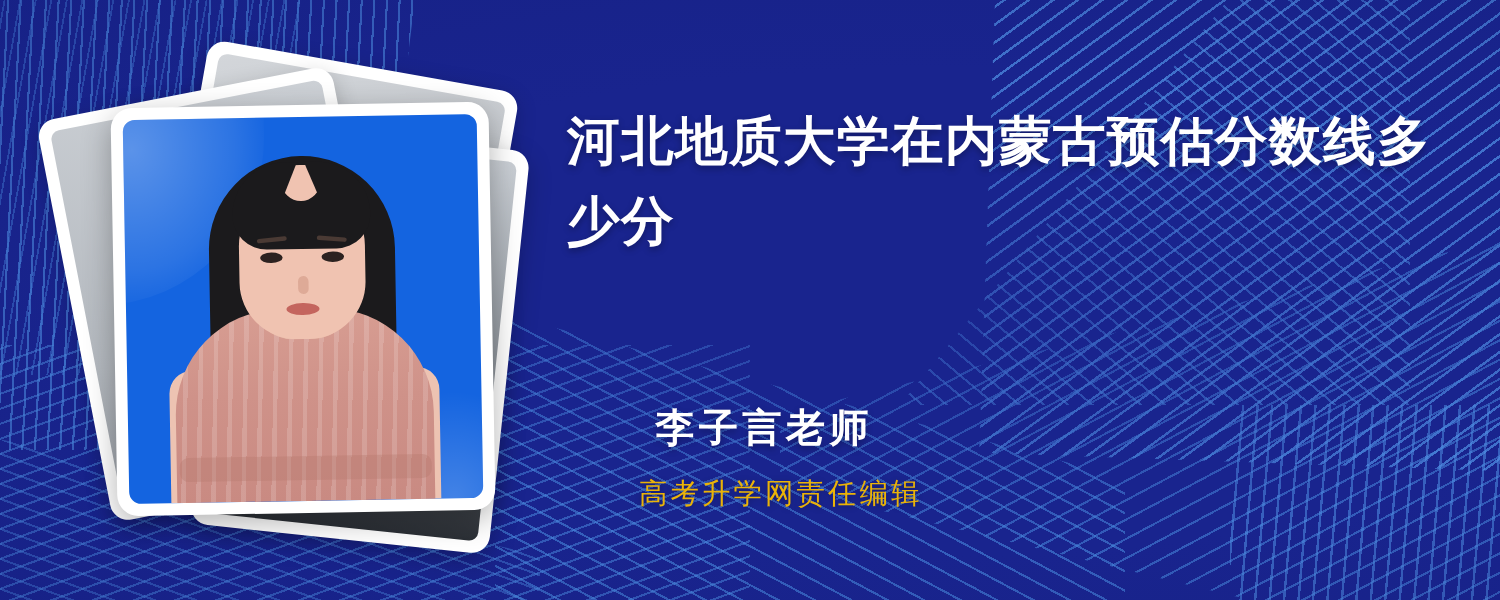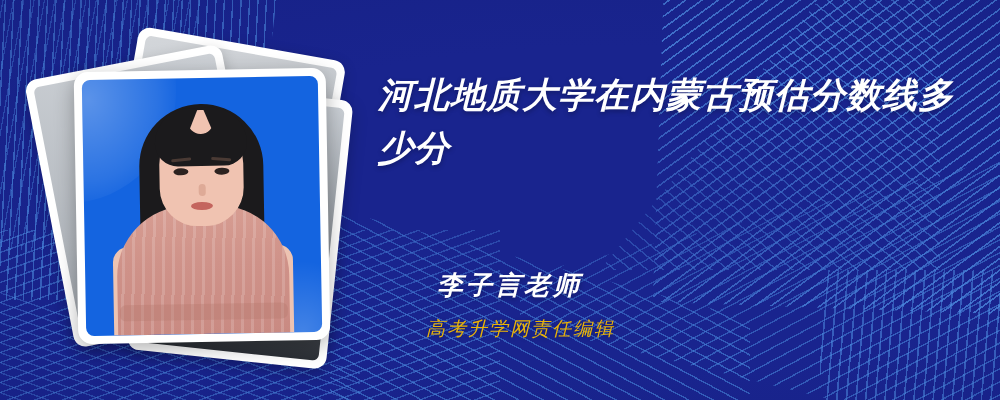--- a/index.html
+++ b/index.html
@@ -378,21 +378,20 @@
     background: #c4655e; border-radius: 50%;
   }
 
   
   .content {
     position: absolute;
     left: 372px;
     top: 0;
     width: 600px;
     height: 332px;
-    font-style: italic;
   }
   .title {
     position: absolute;
     left: 6px;
     top: 68px;
     width: 586px;
     color: #ffffff;
     font-size: 35px;
     font-weight: bold;
     line-height: 1.52;

